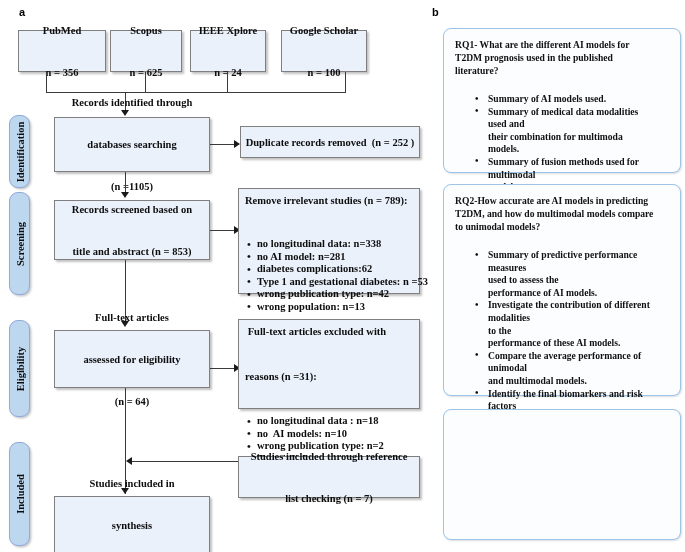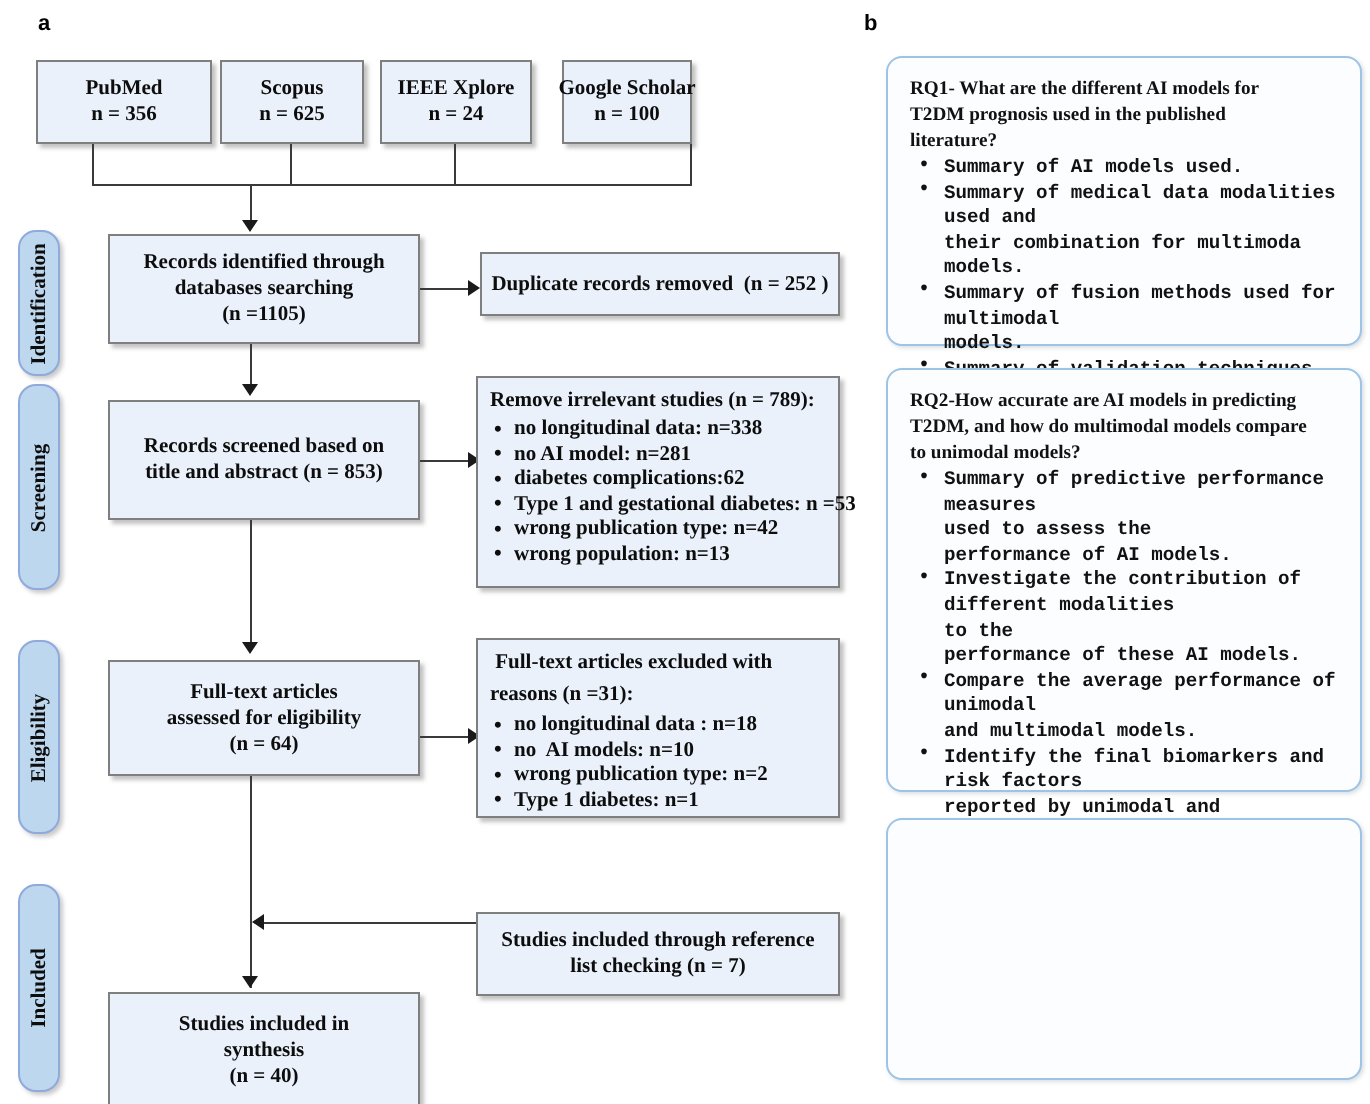--- a/index.html
+++ b/index.html
@@ -20,21 +20,21 @@
   .box{
     position:absolute;box-sizing:border-box;
     background:#eaf1fb;border:1px solid #7f7f7f;
     box-shadow:2px 2px 2px rgba(120,120,120,.45);
     font-weight:bold;font-size:10.5px;line-height:13px;
     color:#0d0d0d;
   }
   .box .inner{
     position:absolute;top:0;left:0;right:0;bottom:0;
     display:flex;flex-direction:column;align-items:center;
-    justify-content:center;padding:2px 4px;box-sizing:border-box;
+    justify-content:center;padding:2px 4px;box-sizing:border-box;gap:29px;
   }
   .box .inner.left{align-items:flex-start;justify-content:flex-start;}
   .box .line{white-space:pre;}
 
   
   .pill{
     position:absolute;box-sizing:border-box;
     background:#bdd7ee;border:1px solid #8faadc;border-radius:9px;
     box-shadow:1.5px 1.5px 2px rgba(120,120,120,.4);
   }
@@ -81,21 +81,21 @@
 
   
   .rq{
     position:absolute;box-sizing:border-box;
     background:#fbfdff;border:1px solid #9dc3e6;border-radius:8px;
     box-shadow:1px 1px 2px rgba(150,160,170,.35);
     padding:9px 10px 8px 11px;
     font-weight:bold;font-size:9.6px;line-height:13px;color:#111;
   }
   .rq .q{white-space:pre-line;margin:0 0 1px 0;}
-  .rq ul{list-style:none;margin:0;padding:0;font-family:Liberation Mono, monospace;}
+  .rq ul{list-style:none;margin:16px;padding:0;}
   .rq li{
     position:relative;padding-left:17px;white-space:pre-line;
     line-height:12.6px;
   }
   .rq li:before{
     content:"\2022";position:absolute;left:4px;top:-0.5px;font-size:10px;
   }
 </style>
 </head>
 <body>
@@ -116,21 +116,21 @@
       <div class="line">Scopus</div>
       <div class="line">n = 625</div>
     </div>
   </div>
   <div class="box" style="left:190px;top:30px;width:76px;height:42px;">
     <div class="inner">
       <div class="line">IEEE Xplore</div>
       <div class="line">n = 24</div>
     </div>
   </div>
-  <div class="box" style="left:281px;top:30px;width:65px;height:42px;">
+  <div class="box" style="left:281px;top:30px;width:86px;height:42px;">
     <div class="inner">
       <div class="line">Google Scholar</div>
       <div class="line">n = 100</div>
     </div>
   </div>
 
   <div class="ln vln" style="left:46px;top:72px;height:20px;"></div>
   <div class="ln vln" style="left:145px;top:72px;height:20px;"></div>
   <div class="ln vln" style="left:227px;top:72px;height:20px;"></div>
   <div class="ln vln" style="left:345px;top:72px;height:20px;"></div>

